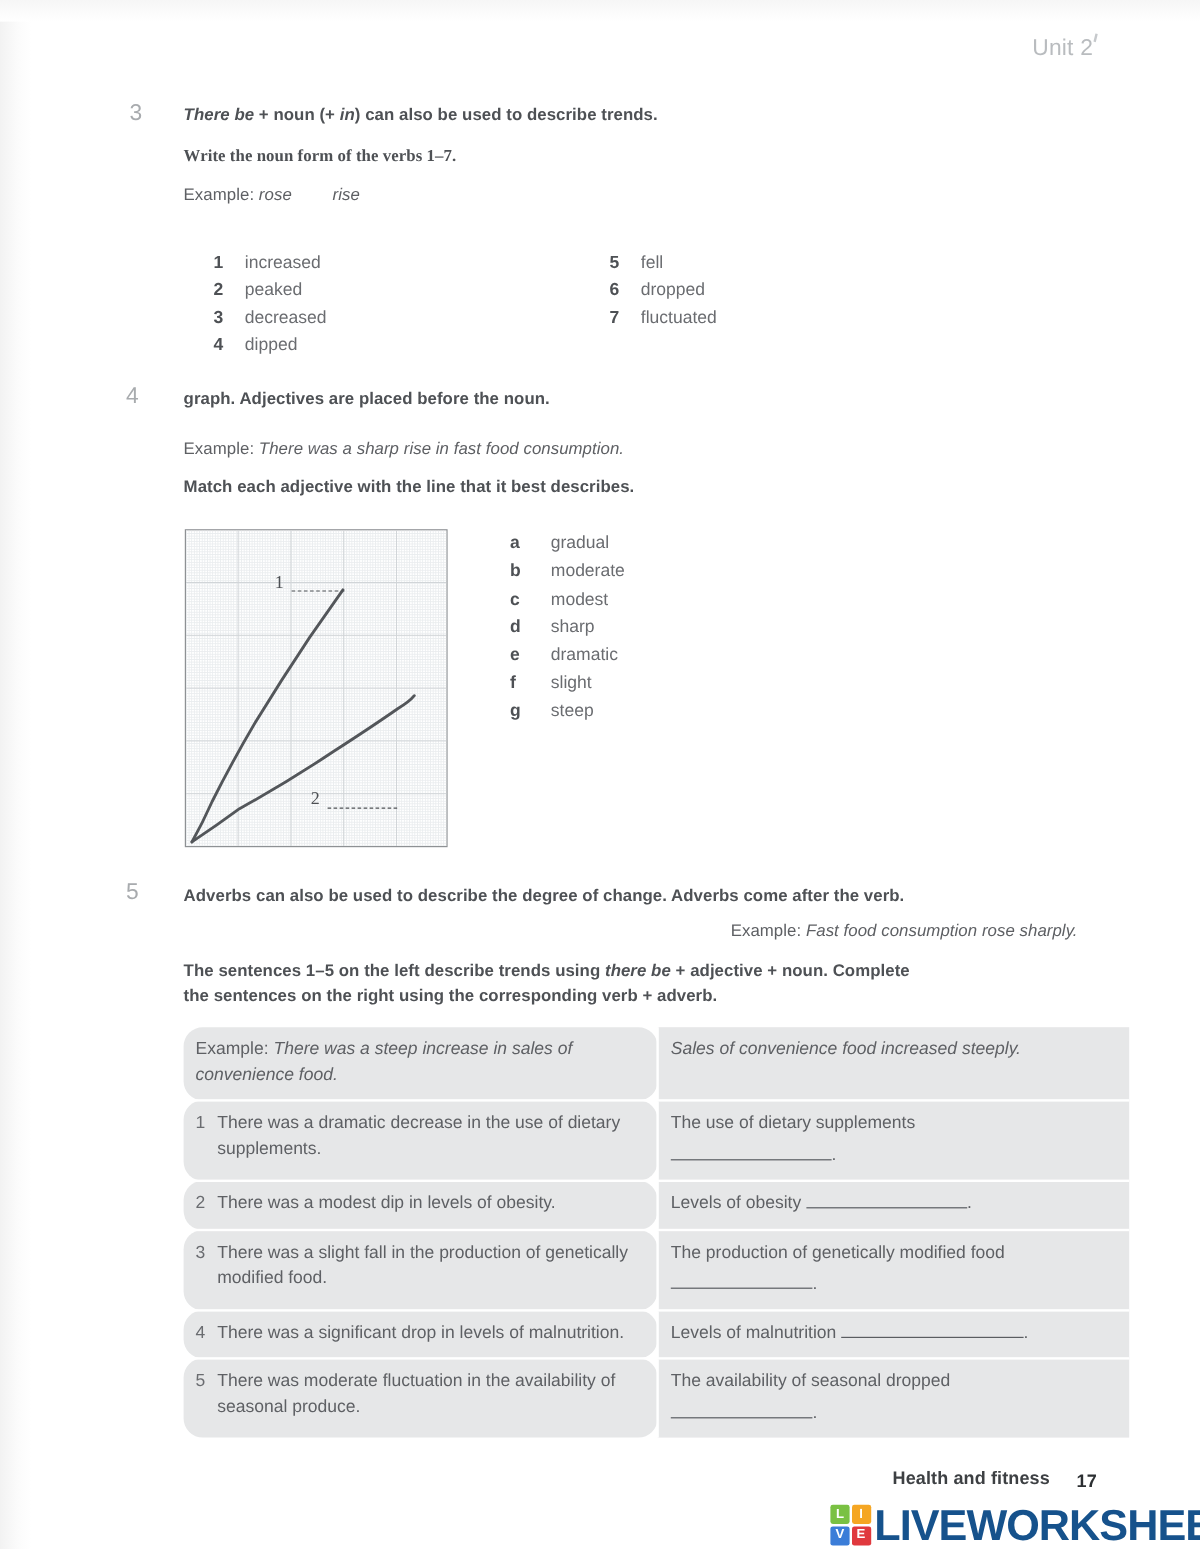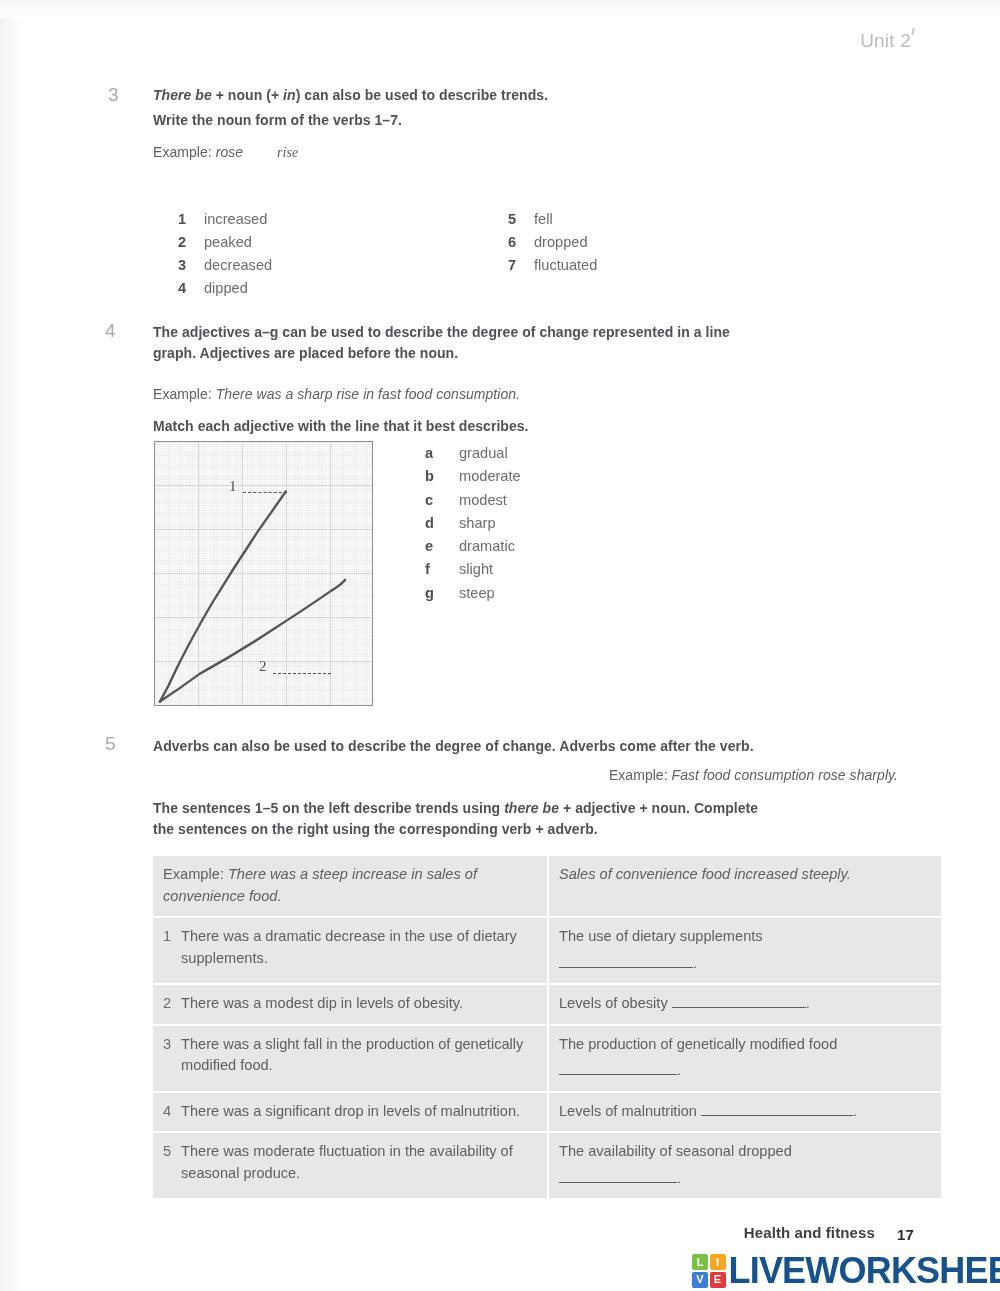--- a/index.html
+++ b/index.html
@@ -170,21 +170,21 @@
     border-bottom: 2.5px solid #ffffff;
     border-right: 2.5px solid #ffffff;
     padding: 8px 12px 9px 10px;
     font-size: 14.6px;
     line-height: 21.5px;
     color: #5e6064;
     vertical-align: top;
   }
   #answer-table td:last-child { border-right: none; }
   #answer-table tr:last-child td { border-bottom: none; }
-  .col-left  { width: 372px; }
+  .col-left  { width: 372px; border-radius: 16px; }
   .col-right { width: 370px; }
   .cell-flex { display: flex; }
   .cell-num {
     width: 18px;
     flex: 0 0 18px;
     color: #6a6c70;
   }
   .cell-txt { flex: 1 1 auto; }
   .blank {
     display: inline-block;
@@ -258,26 +258,26 @@
   </div>
 
   <div class="ex-num" style="left:108px; top:84px;">3</div>
 
   <div class="ex-body" style="top:85px;">
     <div class="line bold">
       <span class="ital">There be</span><span> + noun (+ </span><span class="ital">in</span><span>) can also be used to describe trends.</span>
     </div>
 
 
-    <div class="line bold" style="margin-top:4px;">Write the noun form of the verbs 1–7.</div>
+    <div class="line bold" style="margin-top:14px;font-family:Liberation Serif, serif;">Write the noun form of the verbs 1–7.</div>
 
     <div class="line" style="margin-top:11px;">
       <span>Example:</span>
       <span class="ital">rose</span>
-      <span class="ital" style="margin-left:30px;font-family:Liberation Serif, serif;">rise</span>
+      <span class="ital" style="margin-left:30px;">rise</span>
     </div>
   </div>
 
   <div class="verb-list" style="left:178px; top:208px;">
     <div class="verb-row">
       <span class="verb-idx">1</span>
       <span class="verb-word">increased</span>
     </div>
     <div class="verb-row">
       <span class="verb-idx">2</span>
@@ -304,21 +304,20 @@
     </div>
     <div class="verb-row">
       <span class="verb-idx">7</span>
       <span class="verb-word">fluctuated</span>
     </div>
   </div>
 
   <div class="ex-num" style="left:105px; top:320px;">4</div>
 
   <div class="ex-body" style="top:322px; width:730px;">
-    <div class="line bold">The adjectives a–g can be used to describe the degree of change represented in a line</div>
     <div class="line bold">graph. Adjectives are placed before the noun.</div>
 
     <div class="line" style="margin-top:20px;">
       <span>Example:</span>
       <span class="ital">There was a sharp rise in fast food consumption.</span>
     </div>
 
     <div class="line bold" style="margin-top:11px;">Match each adjective with the line that it best describes.</div>
   </div>
 

